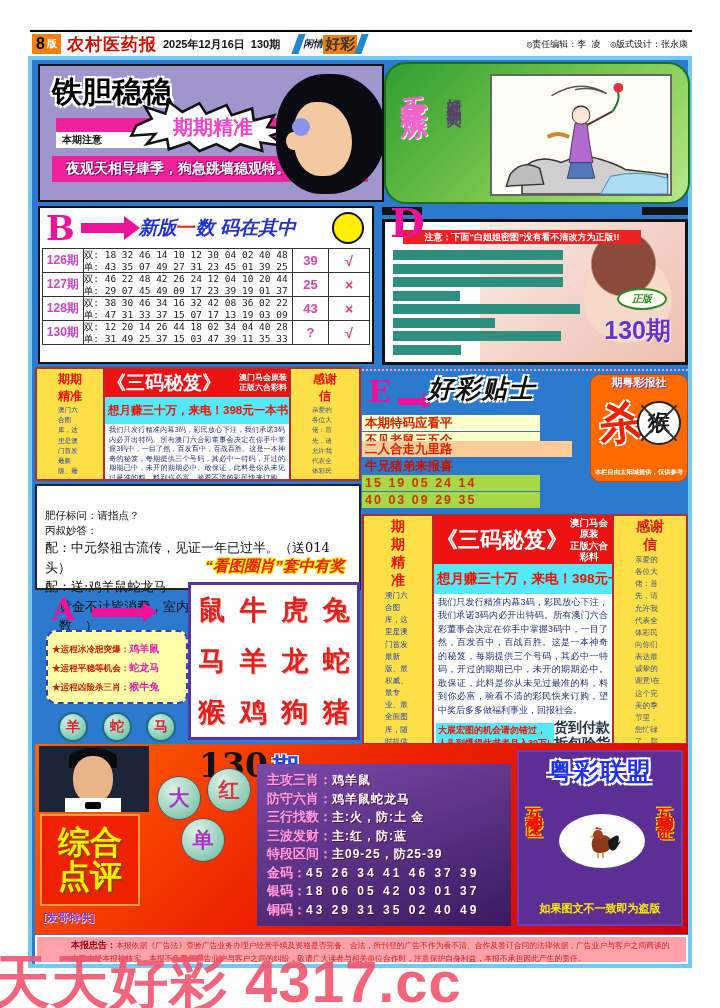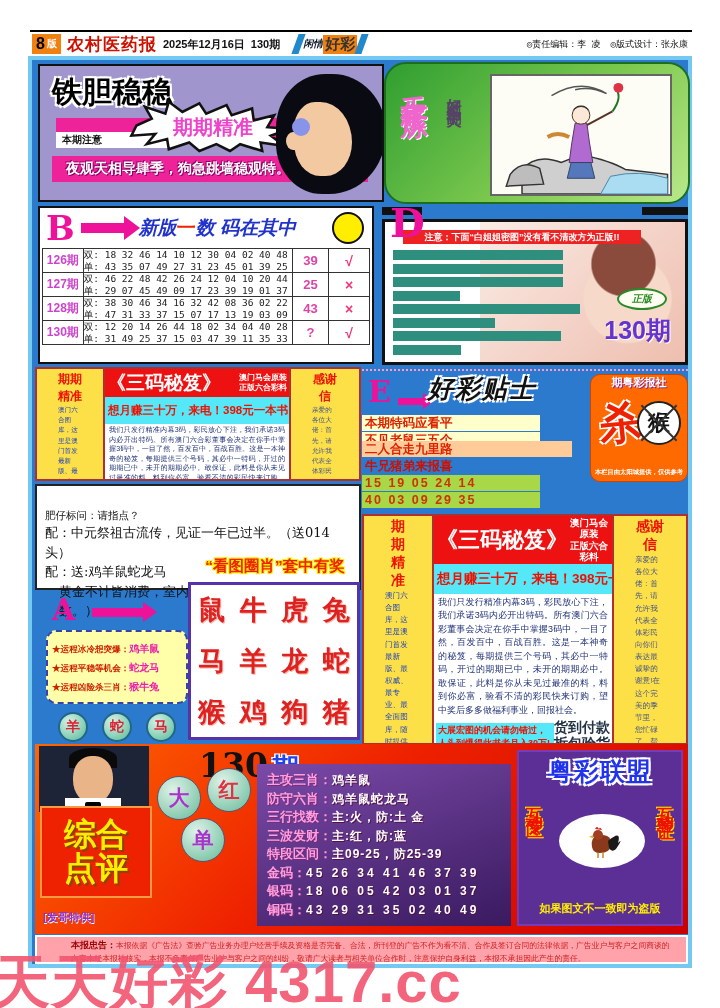--- a/index.html
+++ b/index.html
@@ -131,35 +131,35 @@
   .aarrow{position:absolute;left:92px;top:608px;width:52px;height:9px;background:#ee1199;}
   .aarrow:after{content:"";position:absolute;right:-13px;top:-6px;border-left:14px solid #ee1199;border-top:10.5px solid transparent;border-bottom:10.5px solid transparent;}
   .abox{position:absolute;left:46px;top:630px;width:142px;height:74px;background:#ffffaa;border:2px dashed #3344aa;border-radius:10px;box-sizing:border-box;padding:7px 4px;}
   .aline{font-size:8.6px;font-weight:bold;line-height:1.9;white-space:nowrap;}
   .aline .lab{color:#cc2200;}
   .aline .val{color:#ee22aa;font-size:10px;}
   .acircles{position:absolute;left:58px;top:712px;display:flex;gap:14px;}
   .acircle{width:30px;height:30px;border-radius:50%;background:radial-gradient(circle at 35% 30%,#d6f2e6,#55bb99);border:2px solid #226688;box-sizing:border-box;display:flex;align-items:center;justify-content:center;font-size:14px;font-weight:bold;color:#dd2233;}
 
   
-  .ztitle{position:absolute;left:186px;top:556px;width:178px;text-align:center;font-size:15.5px;font-weight:bold;color:#ee2200;text-shadow:1px 1px 0 #ffee00,-1px -1px 0 #ffee00,1px -1px 0 #ffee00,-1px 1px 0 #ffee00;white-space:nowrap;}
+  .ztitle{position:absolute;left:186px;top:556px;width:178px;text-align:center;font-size:15.5px;font-weight:bold;color:#ee2200;text-shadow:1px 1px 0 #ffee00,-1px -1px 0 #ffee00,1px -1px 0 #ffee00,-1px 1px 0 #ffee00;white-space:nowrap;font-style:italic;}
   .zbox{position:absolute;left:188px;top:582px;width:172px;height:158px;background:#fff;border:3px solid #5533aa;box-sizing:border-box;display:grid;grid-template-columns:repeat(4,1fr);grid-template-rows:repeat(3,1fr);align-items:center;justify-items:center;}
   .zchar{font-size:27px;font-weight:bold;color:#dd2222;font-family:"DejaVu Serif",serif;text-shadow:1px 1px 0 #ffb3a7;}
 
   
   .bottombox{position:absolute;left:35px;top:744px;width:653px;height:190px;background:linear-gradient(135deg,#ff6600 0%,#ee2200 45%,#cc0000 100%);overflow:hidden;}
   .bissue{position:absolute;left:164px;top:2px;display:flex;align-items:baseline;gap:4px;}
   .bissue .num{font-size:33px;color:#111;font-weight:bold;font-family:"DejaVu Serif",serif;}
   .bissue .chr{font-size:27px;color:#2244ee;font-weight:bold;text-shadow:1.5px 1.5px 0 #fff,-1.5px -1.5px 0 #fff,1.5px -1.5px 0 #fff,-1.5px 1.5px 0 #fff;}
   .mphoto{position:absolute;left:4px;top:2px;width:110px;height:66px;background:#1d2438;overflow:hidden;}
   .mface{position:absolute;left:34px;top:10px;width:40px;height:48px;background:#e8b488;border-radius:45% 45% 50% 50%;}
   .mhair{position:absolute;left:30px;top:2px;width:48px;height:20px;background:#0a0a0a;border-radius:50% 50% 0 0;}
   .mshirt{position:absolute;left:26px;top:52px;width:56px;height:16px;background:#fff;}
   .mtie{position:absolute;left:46px;top:56px;width:16px;height:7px;background:#000;border-radius:2px;}
-  .review{position:absolute;left:5px;top:62px;width:112px;height:92px;background:#ee2200;border:2px solid #ff9944;box-sizing:border-box;display:flex;flex-direction:column;align-items:center;justify-content:center;}
+  .review{position:absolute;left:5px;top:70px;width:100px;height:92px;background:#ee2200;border:2px solid #ff9944;box-sizing:border-box;display:flex;flex-direction:column;align-items:center;justify-content:center;}
   .review span{font-size:32px;font-weight:bold;color:#ffee00;line-height:1.05;text-shadow:2px 2px 0 #884400;}
   .reviewsub{position:absolute;left:8px;top:166px;font-size:11px;font-weight:bold;color:#8833cc;text-shadow:0.5px 0.5px 0 #fff;}
   .bcircle{position:absolute;width:42px;height:42px;border-radius:50%;background:radial-gradient(circle at 35% 30%,#dff2e8,#66bb99);border:1px solid #557;display:flex;align-items:center;justify-content:center;font-size:21px;font-weight:bold;color:#aa33cc;}
   .bc1{left:122px;top:32px;} .bc2{left:172px;top:24px;color:#dd3344;} .bc3{left:146px;top:74px;}
   .pitems{position:absolute;left:222px;top:20px;width:254px;height:162px;background:linear-gradient(160deg,#7a4aa8,#3a1a60);padding:7px 10px;box-sizing:border-box;}
   .pitem{font-size:12px;line-height:18.5px;white-space:nowrap;}
   .pitem .lab{color:#ff9ddd;font-weight:bold;font-size:13px;text-shadow:1px 1px 0 #7a2a7a;margin-top:48px;}
   .pitem .val{color:#fff;font-weight:bold;text-shadow:1px 1px 0 #551144;letter-spacing:1px;}
   .pitem .num{letter-spacing:3px;}
   .union{position:absolute;left:482px;top:6px;width:166px;height:176px;background:#5b2f95;border:2px solid #7a3ab5;box-sizing:border-box;}
@@ -361,20 +361,21 @@
       <div class="ring"></div>
       <div class="animal">猴</div>
       <div class="x1"></div>
       <div class="x2"></div>
     </div>
     <div class="ebox-foot">本栏目由太阳城提供，仅供参考</div>
   </div>
 
   <div class="qabox">
     <div class="qa-s">肥仔标问：请指点？</div>
+    <div class="qa-s">丙叔妙答：</div>
     <div class="qa-b">配：中元祭祖古流传，见证一年已过半。（送014头）</div>
     <div class="qa-b">配：送:鸡羊鼠蛇龙马</div>
     <div class="qa-b qa-ind">黄金不计皆消费，室内红粉汪泪流。（送：单数。）</div>
   </div>
 
   <div class="aletter">A</div>
   <div class="aarrow"></div>
   <div class="abox">
     <div class="aline"><span class="lab">★运程冰冷想突爆：</span><span class="val">鸡羊鼠</span></div>
     <div class="aline"><span class="lab">★运程平稳等机会：</span><span class="val">蛇龙马</span></div>

